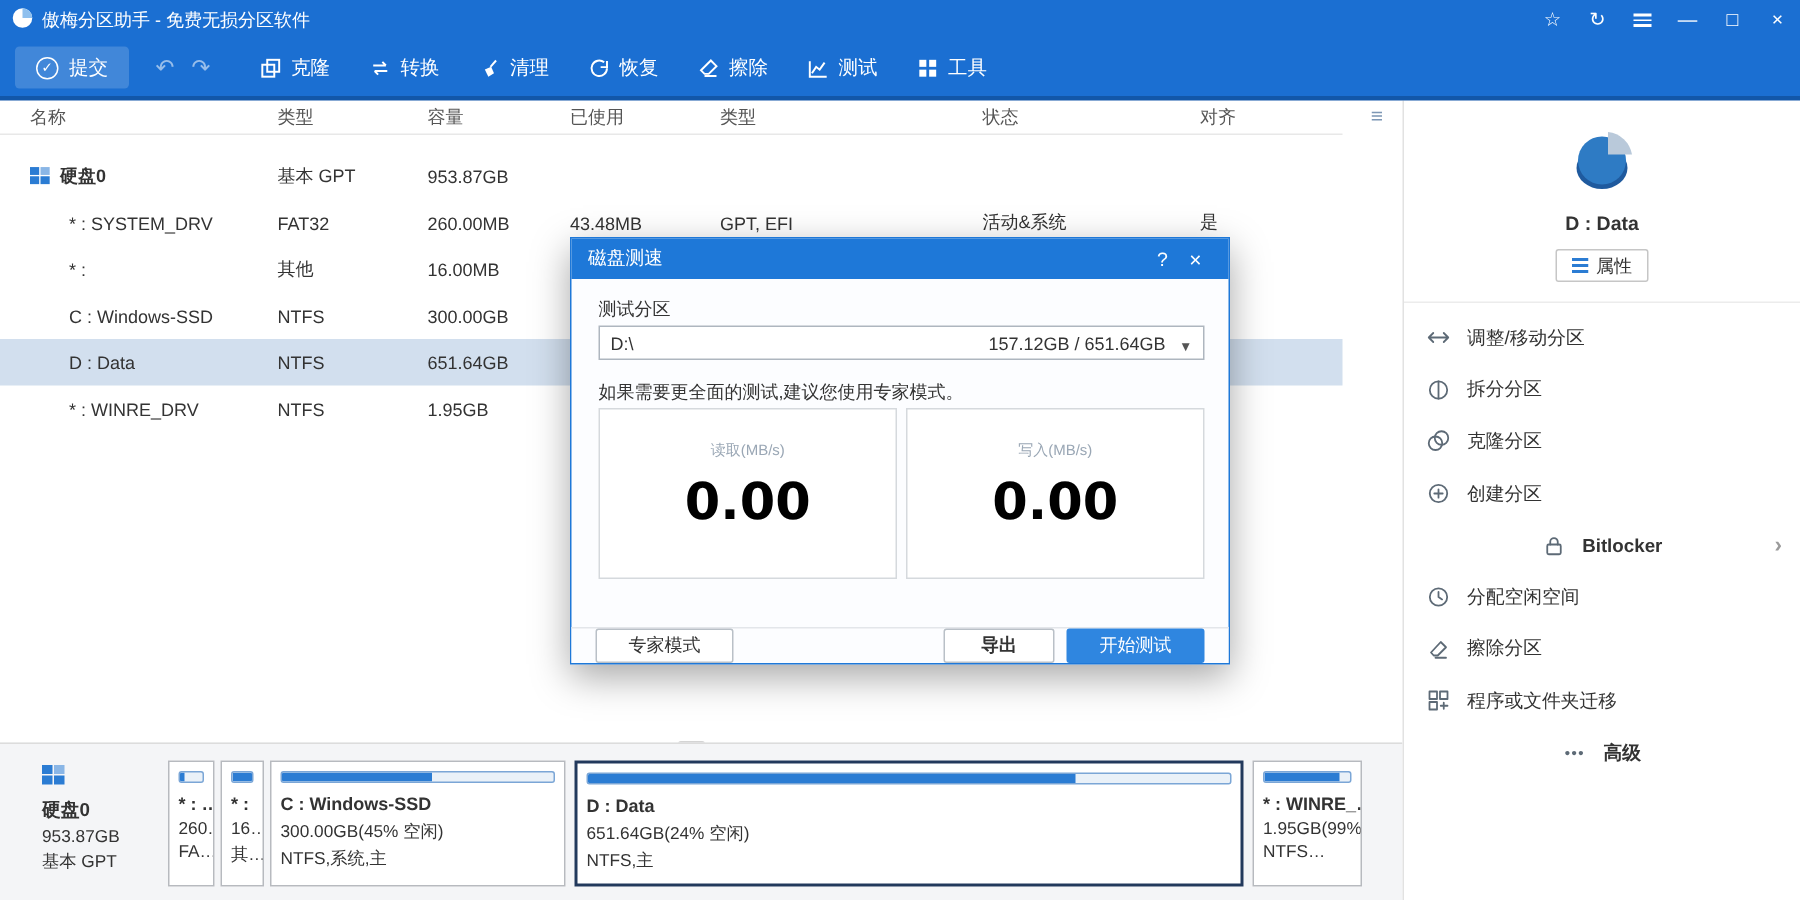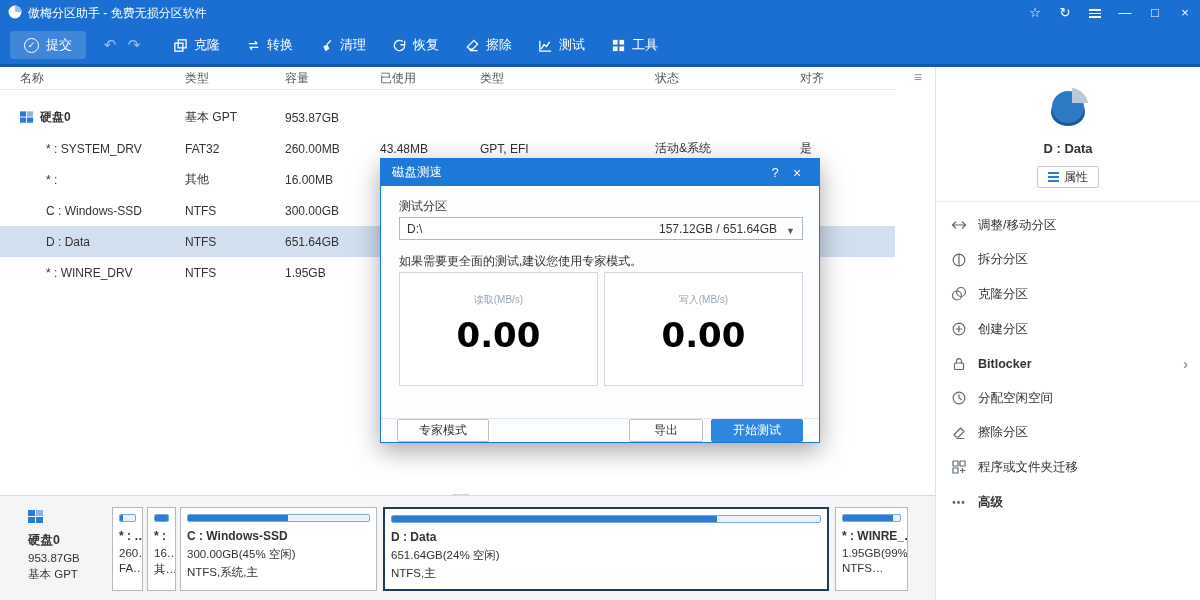--- a/index.html
+++ b/index.html
@@ -71,21 +71,21 @@
   .sb-top { text-align:center; padding-top:16px; }
   .sb-name { font-weight:bold; font-size:13px; margin-top:7px; }
   .sb-info { color:#777; font-size:11.5px; margin-top:4px; }
   .props-btn { margin-top:10px; display:inline-flex; align-items:center; gap:5px;
     border:1px solid #c6c6c6; background:#fff; height:22px; padding:0 10px; font-size:12px;
     border-radius:2px; color:#333; font-family:inherit; }
   .sb-divider { border-bottom:1px solid #ececec; margin-top:13px; }
   .actions { padding-top:6px; }
   .action { display:flex; align-items:center; gap:11px; height:34.6px; padding:0 15px;
     font-size:12.5px; color:#333; position:relative; }
-  .action.bold { font-weight:bold; }
+  .action.bold { font-weight:bold;justify-content:center; }
   .action svg { width:16px; height:16px; flex:0 0 16px; }
   .action svg * { fill:none; stroke:#5d6a76; stroke-width:1.2; stroke-linecap:round; stroke-linejoin:round; }
   .action .dots { width:16px; flex:0 0 16px; color:#5d6a76; font-size:10px; letter-spacing:1px; text-align:center; }
   .chev { position:absolute; right:12px; color:#9b9b9b; font-size:15px; }
 
   
   .dialog { position:absolute; left:380px; top:158px; width:440px; height:285px;
     background:#fcfdff; border:1px solid #1e78d8; box-shadow:0 8px 24px rgba(0,0,0,.35); z-index:30; }
   .dlg-header { height:27px; background:#1e78d8; color:#fff; display:flex; align-items:center;
     padding:0 11px; font-size:12.5px; }
@@ -102,21 +102,21 @@
     background:#fff; text-align:center; }
   .speed-box.read { left:18px; }
   .speed-box.write { left:223px; }
   .sp-label { margin-top:20px; color:#9aa7b5; font-size:10px; }
   .sp-value { margin-top:8px; font-size:34px; font-weight:bold; color:#000;
     font-family:"DejaVu Sans","Liberation Sans",sans-serif; }
   .dlg-footer { position:absolute; left:0; right:0; bottom:0; height:24px; border-top:1px solid #e3e6ea;
     display:flex; align-items:center; padding:0 16px; gap:8px; background:#fcfdff; }
   .btn-ghost { width:92px; height:23px; background:#fff; border:1px solid #b9c0c7; font-size:12px;
     color:#333; font-family:inherit; border-radius:2px; }
-  .btn-ghost.small { width:74px; }
+  .btn-ghost.small { width:74px;font-weight:bold; }
   .btn-primary { width:92px; height:23px; background:#2f86e0; border:1px solid #2f86e0; color:#fff;
     font-size:12px; font-family:inherit; border-radius:2px; }
   .spacer { flex:1; }
 </style>
 </head>
 <body>
 
 <div class="titlebar" data-interactable="false">
   <span data-interactable="false">
     <svg width="14" height="14" viewBox="0 0 14 14">

